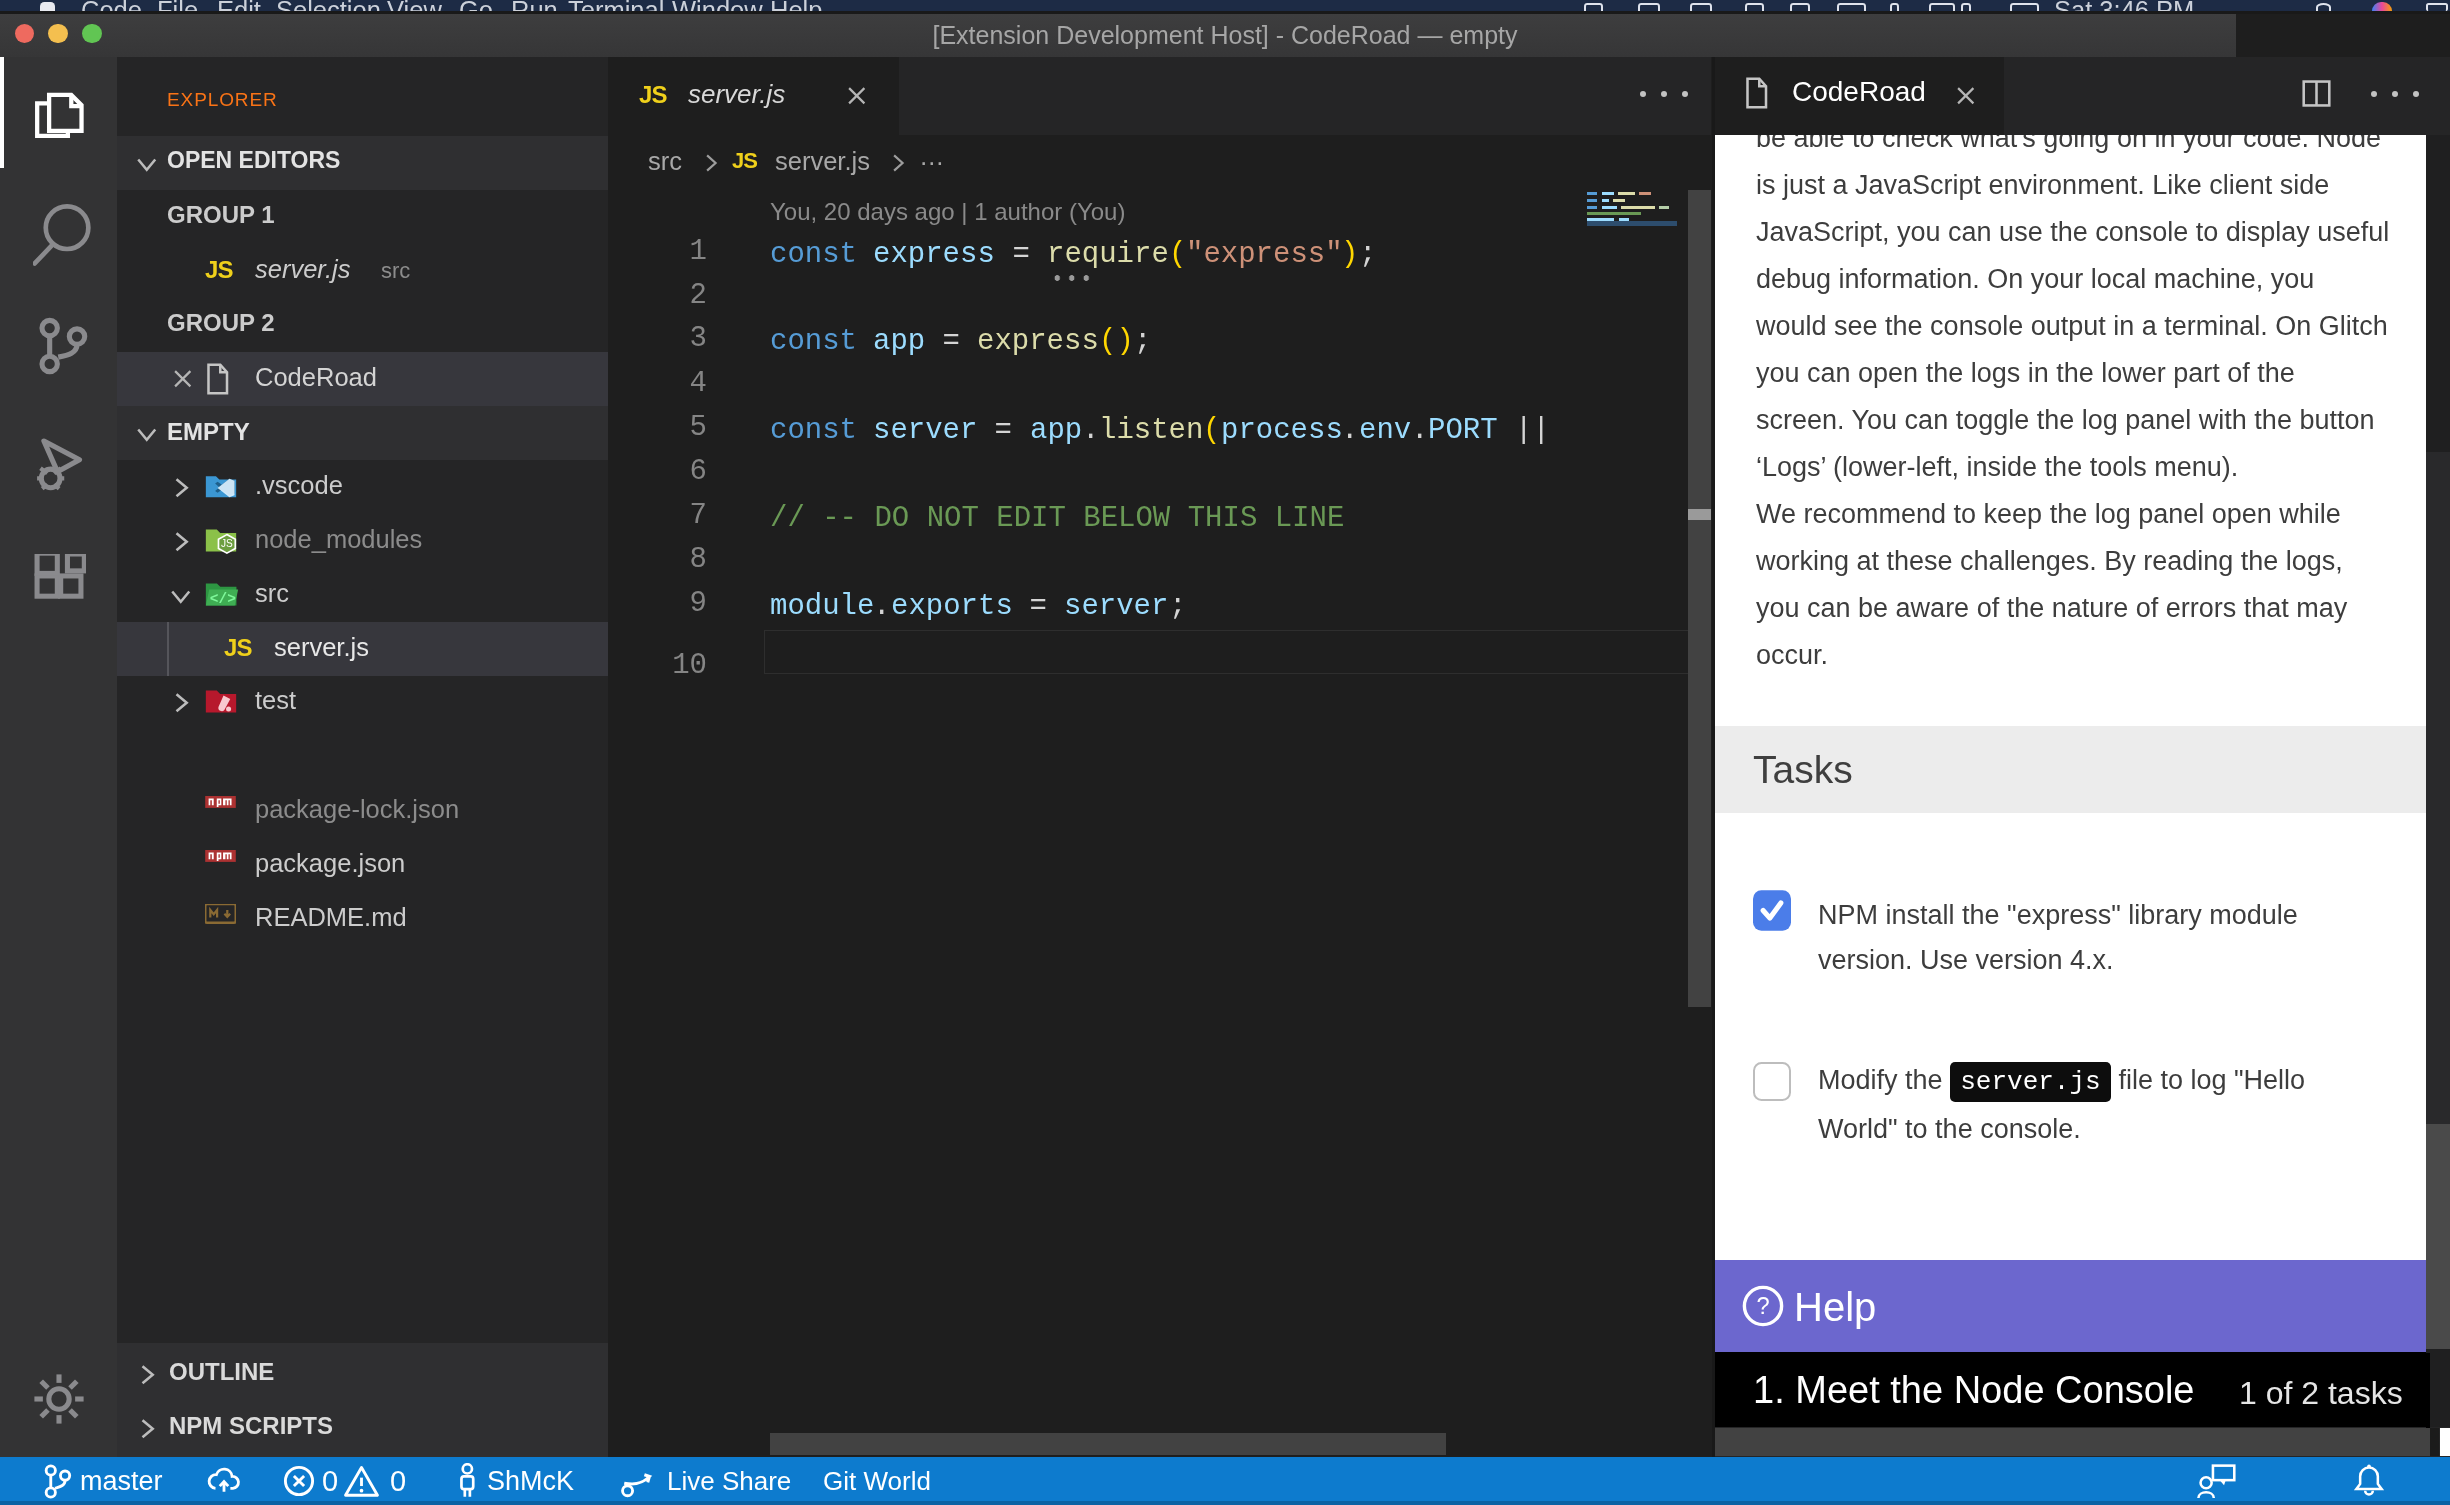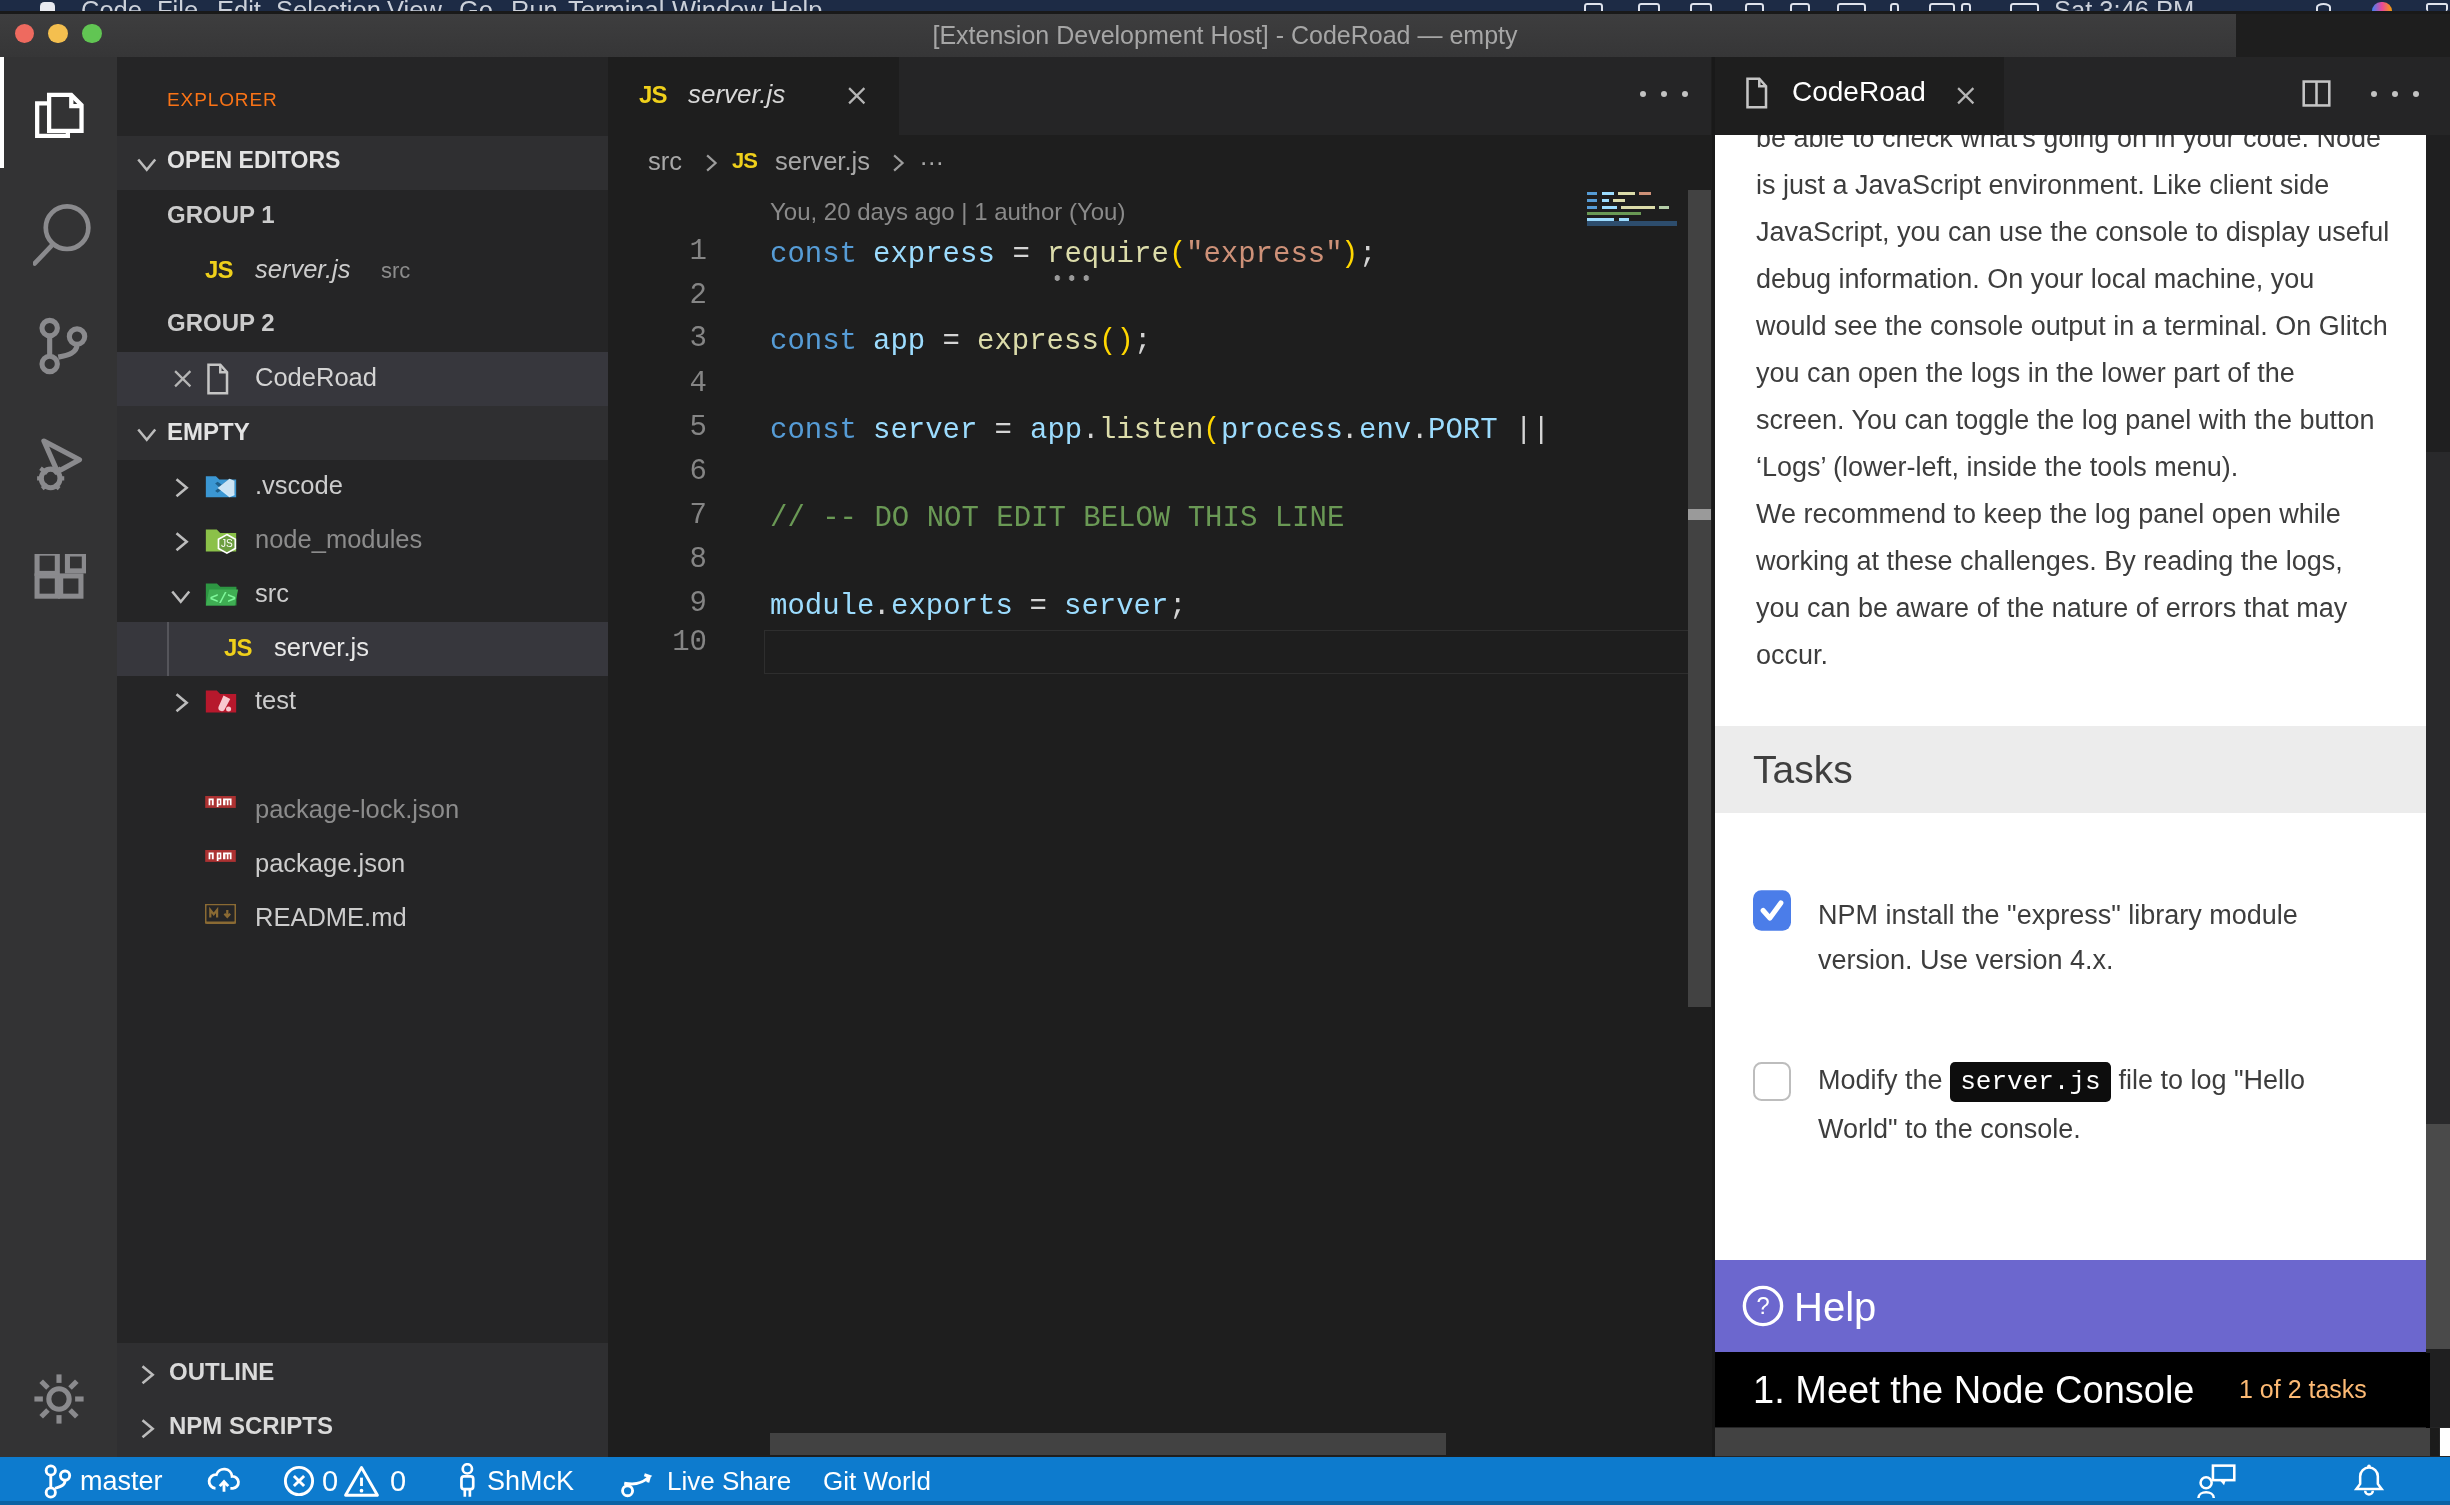--- a/index.html
+++ b/index.html
@@ -230,21 +230,21 @@
       <div style="position:absolute;left:162px;top:141px;color:#8a8a8a;font-size:24px;">You, 20 days ago | 1 author (You)</div>
       <div style="position:absolute;left:48px;top:178px;width:51px;text-align:right;color:#858585;font-size:29px;" class="mono">1</div>
       <div style="position:absolute;left:48px;top:222px;width:51px;text-align:right;color:#858585;font-size:29px;" class="mono">2</div>
       <div style="position:absolute;left:48px;top:265px;width:51px;text-align:right;color:#858585;font-size:29px;" class="mono">3</div>
       <div style="position:absolute;left:48px;top:310px;width:51px;text-align:right;color:#858585;font-size:29px;" class="mono">4</div>
       <div style="position:absolute;left:48px;top:354px;width:51px;text-align:right;color:#858585;font-size:29px;" class="mono">5</div>
       <div style="position:absolute;left:48px;top:398px;width:51px;text-align:right;color:#858585;font-size:29px;" class="mono">6</div>
       <div style="position:absolute;left:48px;top:442px;width:51px;text-align:right;color:#858585;font-size:29px;" class="mono">7</div>
       <div style="position:absolute;left:48px;top:486px;width:51px;text-align:right;color:#858585;font-size:29px;" class="mono">8</div>
       <div style="position:absolute;left:48px;top:530px;width:51px;text-align:right;color:#858585;font-size:29px;" class="mono">9</div>
-      <div style="position:absolute;left:48px;top:569px;width:51px;text-align:right;color:#858585;font-size:29px;" class="mono">10</div>
+      <div style="position:absolute;left:48px;top:592px;width:51px;text-align:right;color:#858585;font-size:29px;" class="mono">10</div>
       <style>.code{font-family:"Liberation Mono",monospace;font-size:29px;line-height:39px;}</style>
       <span style="position:absolute;left:162px;top:178px;color:#569cd6;" class="mono code">const</span>
       <span style="position:absolute;left:248px;top:178px;color:#d4d4d4;" class="mono code">&nbsp;</span>
       <span style="position:absolute;left:265px;top:178px;color:#9cdcfe;" class="mono code">express</span>
       <span style="position:absolute;left:387px;top:178px;color:#d4d4d4;" class="mono code">&nbsp;=&nbsp;</span>
       <span style="position:absolute;left:439px;top:178px;color:#dcdcaa;" class="mono code">require</span>
       <span style="position:absolute;left:561px;top:178px;color:#ffd700;" class="mono code">(</span>
       <span style="position:absolute;left:578px;top:178px;color:#ce9178;" class="mono code">"express"</span>
       <span style="position:absolute;left:733px;top:178px;color:#ffd700;" class="mono code">)</span>
       <span style="position:absolute;left:751px;top:178px;color:#d4d4d4;" class="mono code">;</span>
@@ -334,21 +334,21 @@
         <div style="position:absolute;left:103px;top:922px;width:587px;color:#3d3d3d;font-size:27px;line-height:47px;">Modify the <span class="mono" style="background:#0d0d0d;color:#ffffff;font-size:26px;padding:5.1px 10.2px;border-radius:5.1px;">server.js</span> file to log "Hello<br>World" to the console.</div>
         <div style="position:absolute;left:0;top:1125px;width:711px;height:93px;background:#6c67ce;">
           <div style="position:absolute;left:25.5px;top:24px;"><svg width="44" height="44" viewBox="0 0 52 52">
               <circle cx="26" cy="26" r="22" fill="none" stroke="#ffffff" stroke-width="4"></circle>
               <text x="26" y="35" font-size="28" fill="#ffffff" text-anchor="middle" font-family="Liberation Sans">?</text>
             </svg></div>
           <span style="position:absolute;left:79px;top:25px;color:#ffffff;font-size:40px;">Help</span>
         </div>
         <div style="position:absolute;left:0;top:1217px;width:711px;height:75px;background:#000000;">
           <span style="position:absolute;left:38px;top:17px;color:#ffffff;font-size:38px;">1. Meet the Node Console</span>
-          <span style="position:absolute;left:524px;top:23px;color:#fdba74;font-size:25px;">1 of 2 tasks</span>
+          <span style="position:absolute;left:524px;top:23px;color:#e5e5e5;font-size:32px;">1 of 2 tasks</span>
         </div>
       </div>
       <div style="position:absolute;left:711px;top:78px;width:24px;height:1292px;background:#1f1f20;"></div>
       <div style="position:absolute;left:711px;top:395px;width:24px;height:672px;background:#29292b;"></div>
       <div style="position:absolute;left:711px;top:1067px;width:24px;height:225px;background:#4a4a4a;"></div>
       <div style="position:absolute;left:711px;top:1296px;width:4.3px;height:75px;background:#000000;"></div>
       <div style="position:absolute;left:0;top:1371px;width:715px;height:28px;background:#424242;"></div>
       <div style="position:absolute;left:715px;top:1371px;width:9.4px;height:28px;background:#1b1b1b;"></div>
       <div style="position:absolute;left:725px;top:1371px;width:10.2px;height:28px;background:#ffffff;"></div>
     </div>

